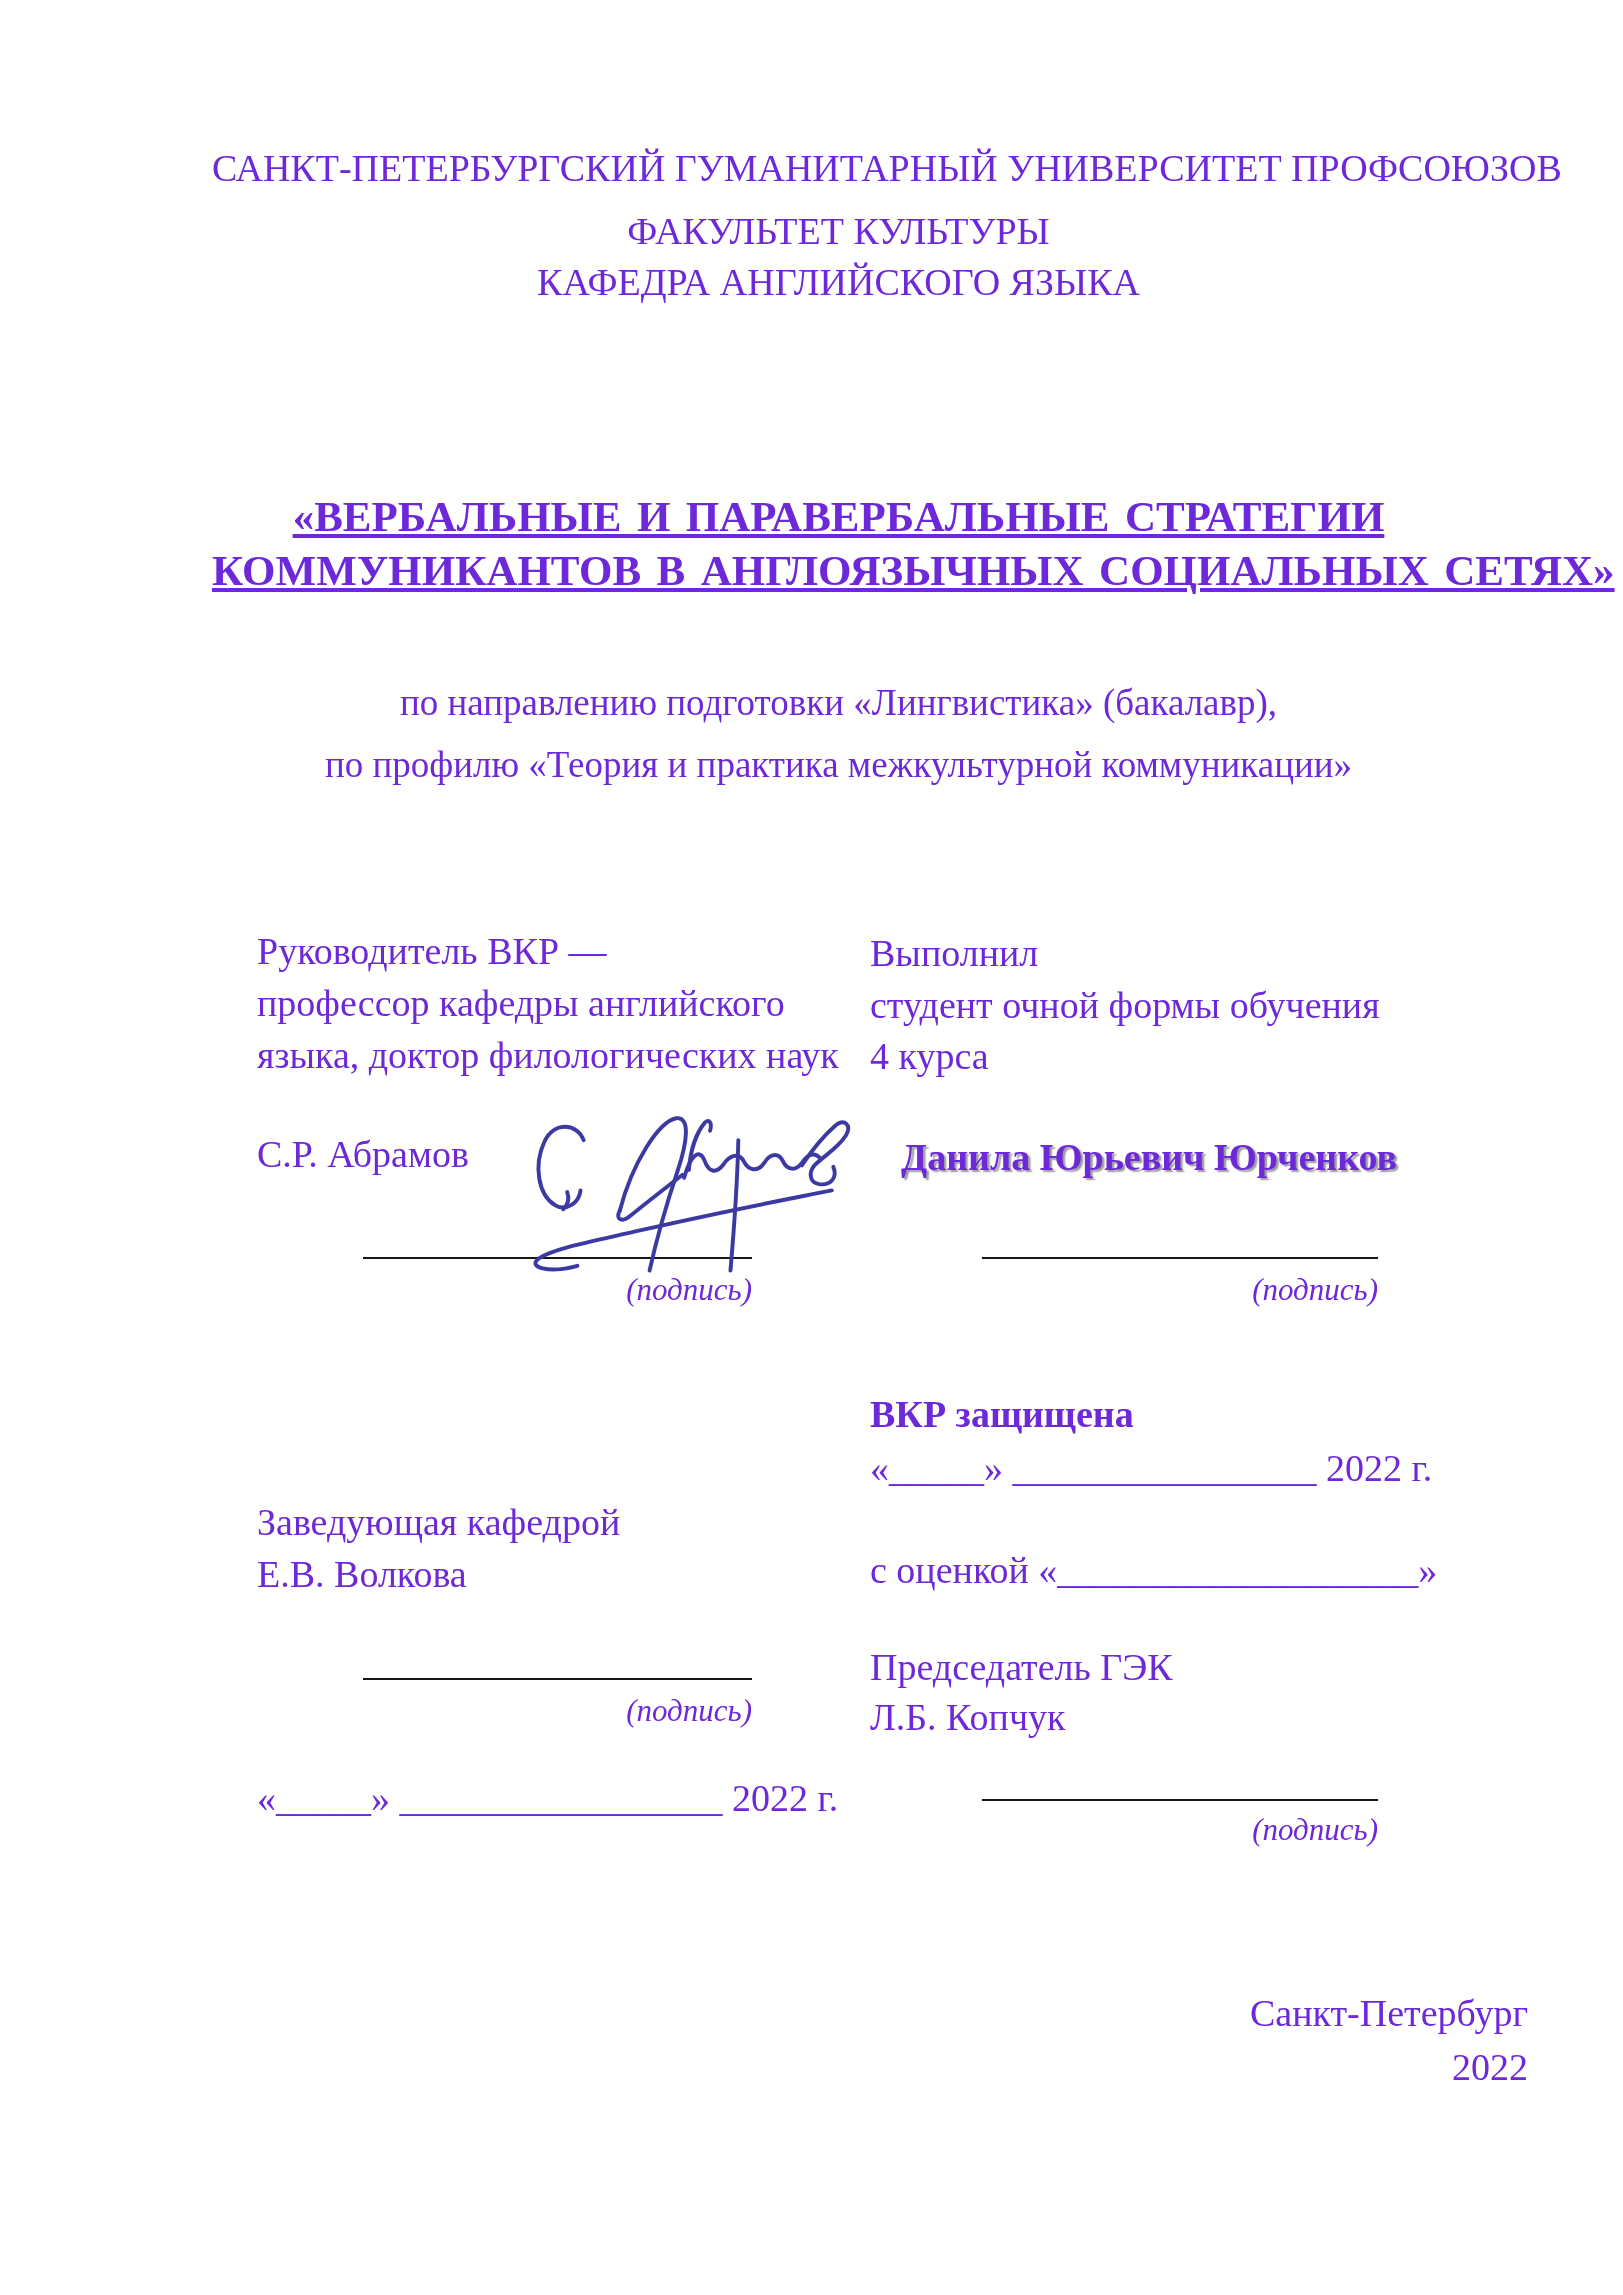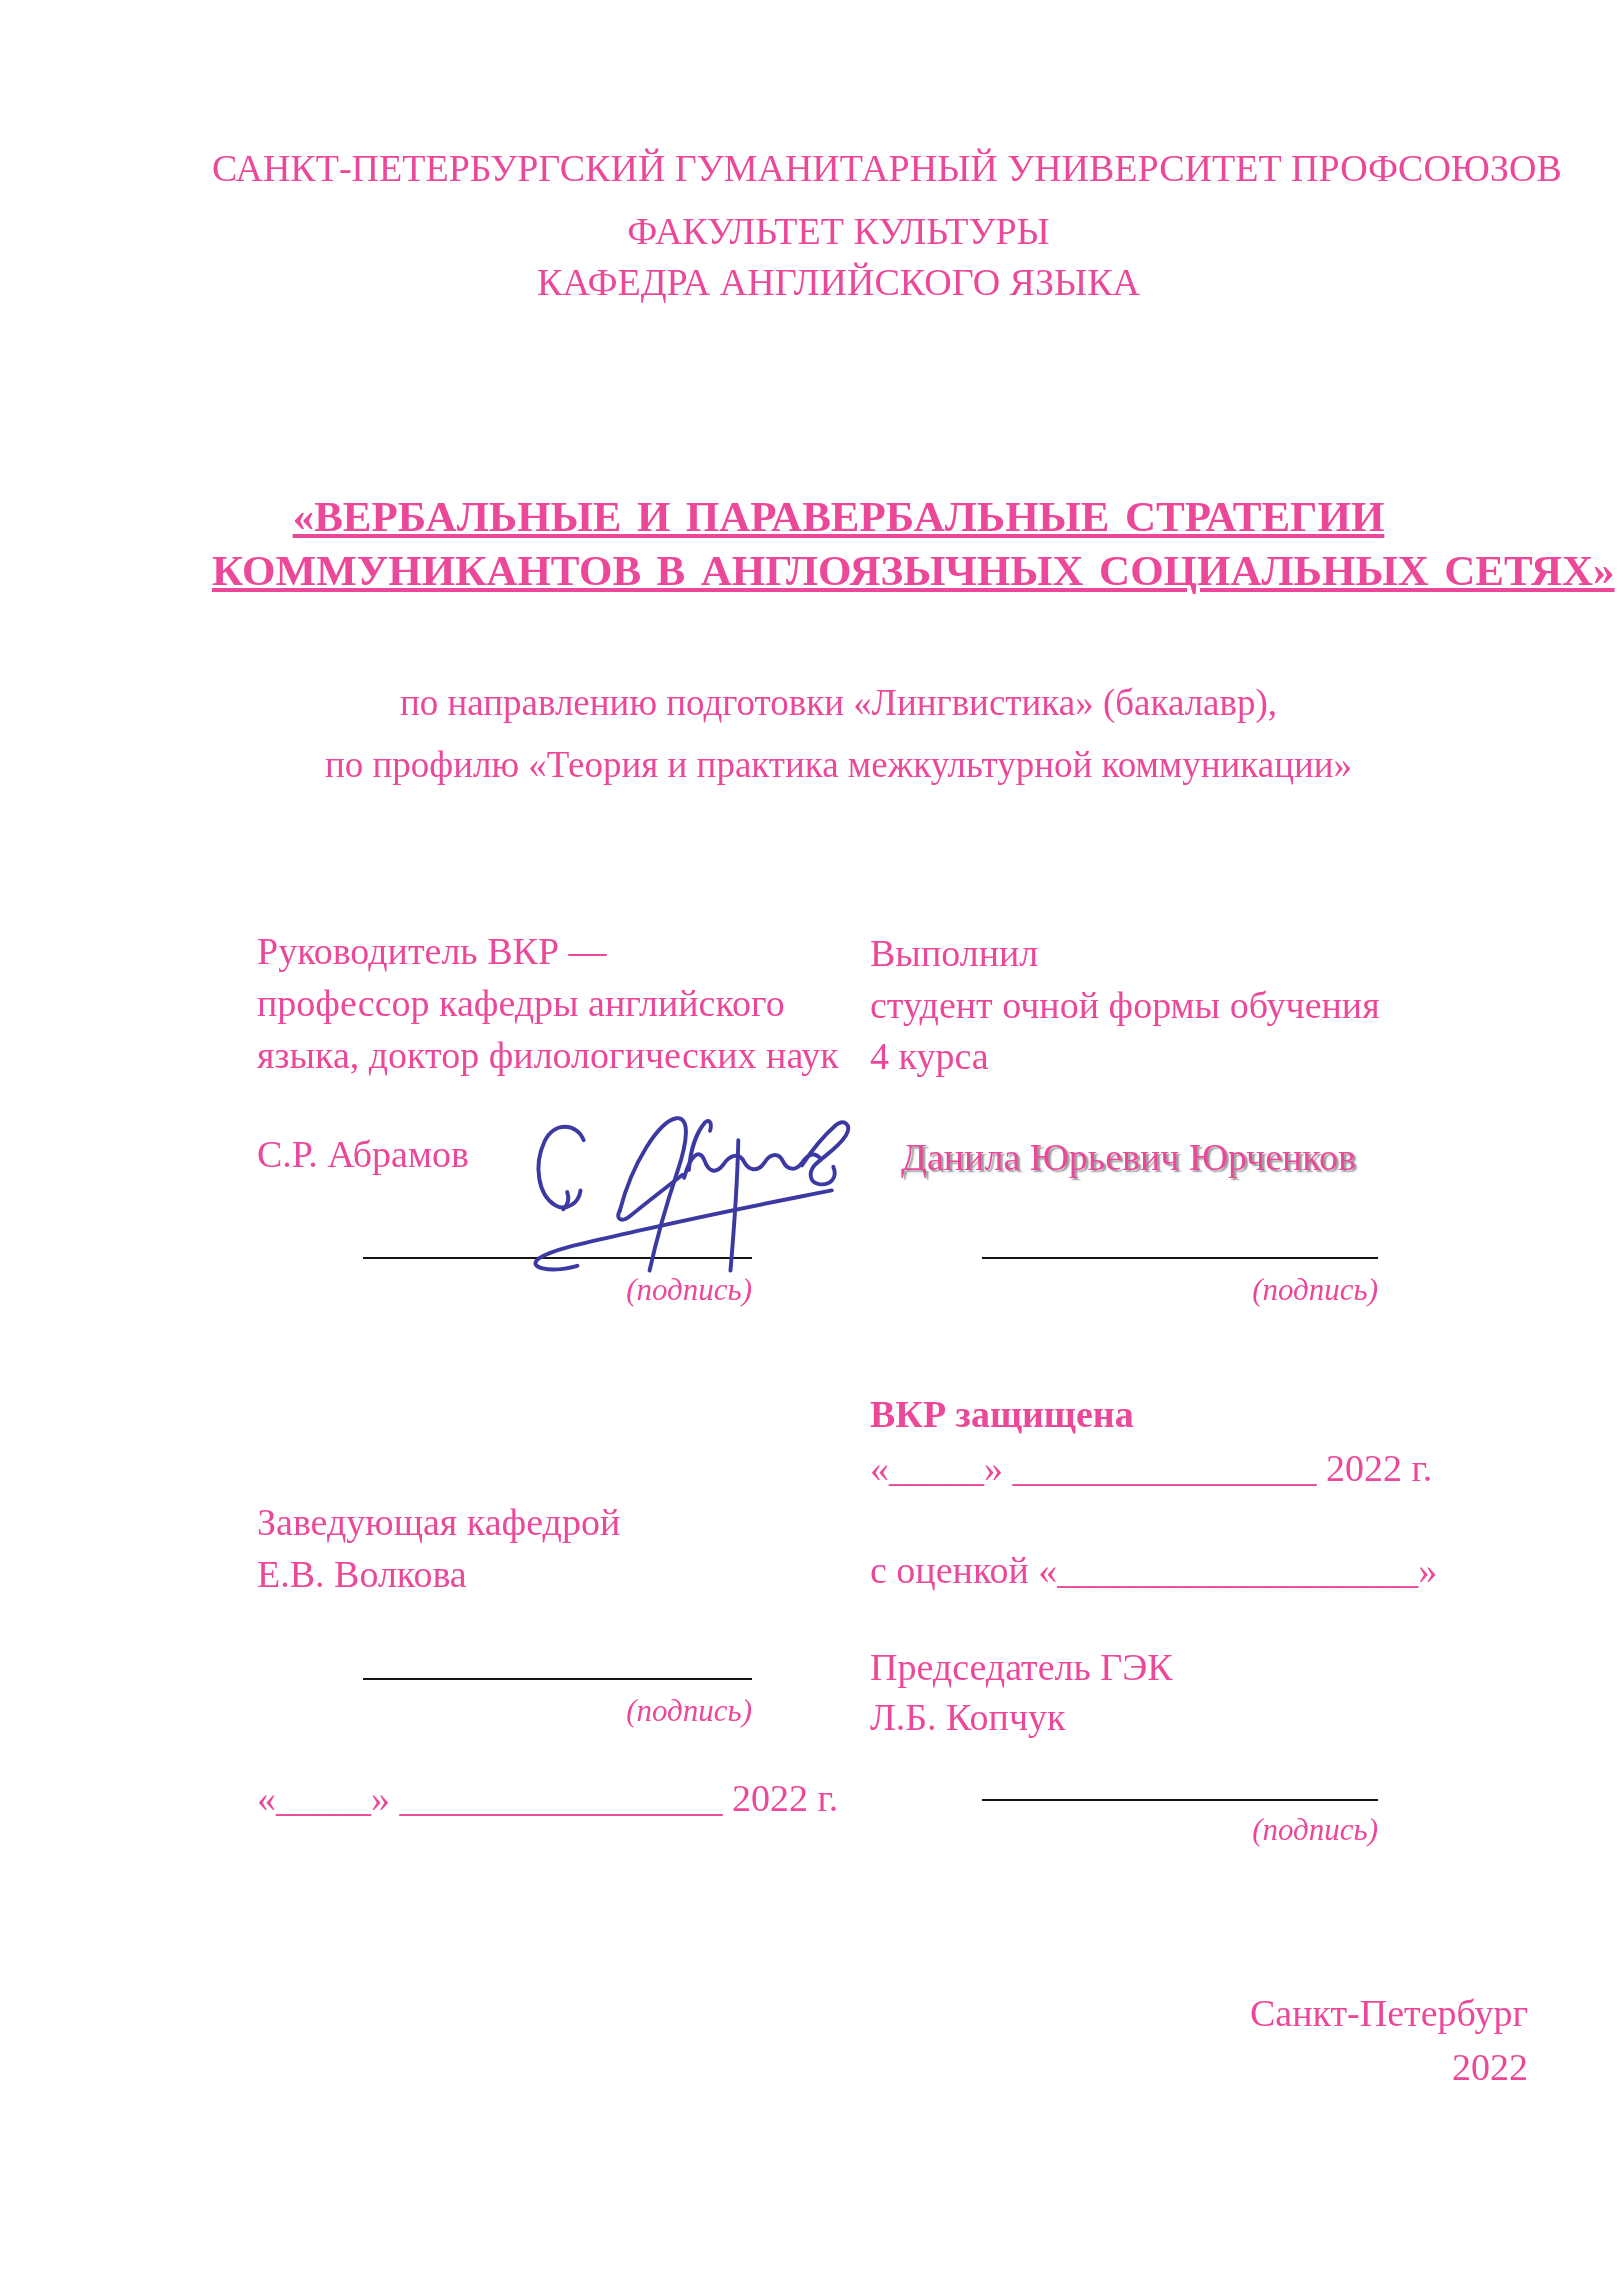--- a/index.html
+++ b/index.html
@@ -2,32 +2,32 @@
 <html style="font-size:12.6px"><head>
 <meta charset="utf-8">
 <style>
   html,body{margin:0;padding:0;background:#888;}
   .page{
     position:relative;
     width:1623px;height:2295px;
     margin:0 auto;
     background:#ffffff;
     font-family:"Liberation Serif","DejaVu Serif",serif;
-    color:#ec4899;
+    color:#6d28d9;
     overflow:hidden;
   }
   .line{position:absolute;white-space:nowrap;line-height:1.15;font-size:38px;}
   .centered{left:212px;width:1253px;text-align:center;}
   .hdr{font-size:38px;}
   .worktype{font-size:37px;letter-spacing:4.7px;word-spacing:12.6px;}
   .ttl{font-size:43px;font-weight:bold;word-spacing:4.7px;text-decoration:underline;}
   .sub{font-size:37px;margin-top:48px;}
   .ital{font-style:italic;}
   .bold{font-weight:bold;}
-  .shadowed{text-shadow:2.4px 2.4px 1.6px #9a9a9a;}
+  .shadowed{text-shadow:2.4px 2.4px 1.6px #9a9a9a;font-weight:bold;}
   .caption{font-size:31px;font-style:italic;text-align:right;}
   .sig-rule{position:absolute;border-top:2.4px solid #161616;height:0;}
   .signature-svg{position:absolute;left:502px;top:1074px;width:369px;height:236px;pointer-events:none;}
   .footer-center{left:212px;width:1316px;text-align:right;}
 </style>
 </head>
 <body>
 
 <div class="page">
 

